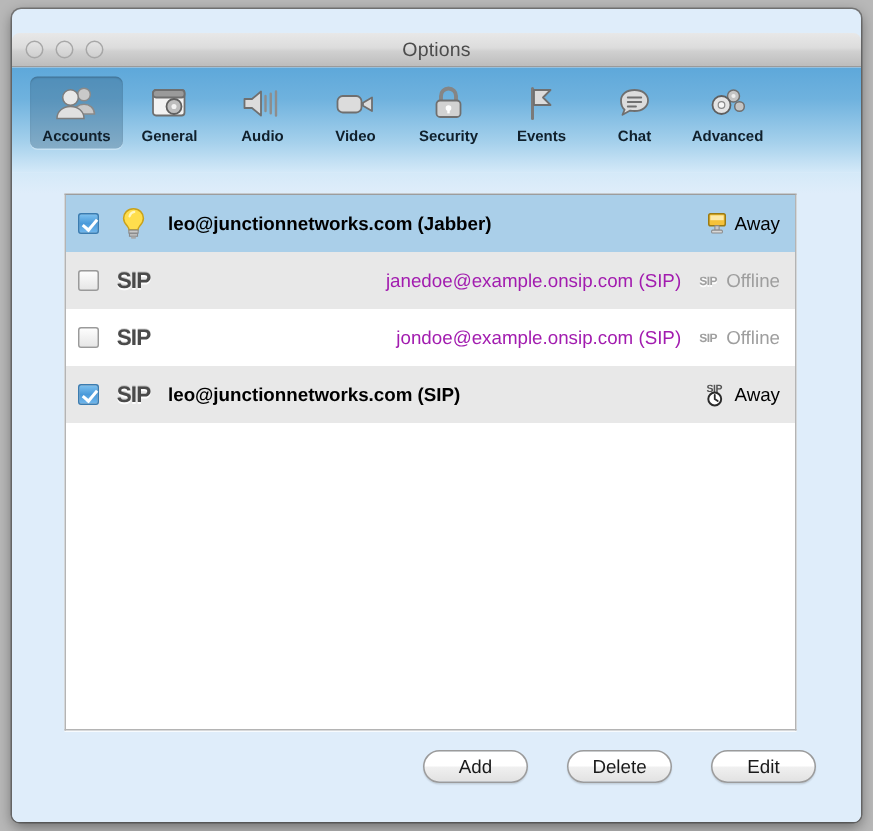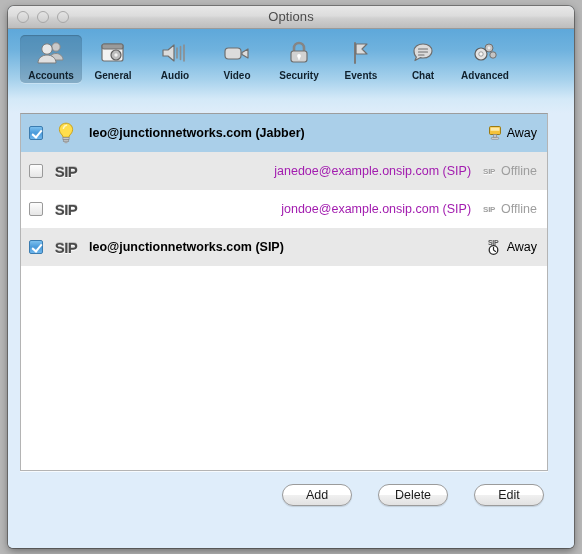--- a/index.html
+++ b/index.html
@@ -26,20 +26,21 @@
     background: #dfedfa;
   }
 
   
   .titlebar {
     position: relative;
     height: 22px;
     background: linear-gradient(to bottom, #e8e8e8 0%, #dcdcdc 45%, #d0d0d0 55%, #bdbdbd 100%);
     border-bottom: 1px solid #9a9a9a;
     border-radius: 5px 5px 0 0;
+    margin-top: 16px;
   }
   .title-text {
     position: absolute;
     left: 0; right: 0; top: 3px;
     text-align: center;
     font-size: 13px;
     color: #4c4c4c;
     letter-spacing: 0.1px;
   }
   .lights {
@@ -95,23 +96,23 @@
 
   
   .content {
     position: relative;
     height: 456px;
     background: linear-gradient(to bottom, #d4e9f8 0%, #dfedfa 14px, #dfedfa 100%);
   }
 
   .listbox {
     position: absolute;
-    left: 12px;
+    left: 35px;
     top: 14px;
-    width: 528px;
+    width: 488px;
     height: 358px;
     background: #ffffff;
     border: 1px solid #b4b4b4;
     border-top-color: #9d9d9d;
     box-sizing: border-box;
     box-shadow: 0 1px 0 rgba(255,255,255,0.75);
     overflow: hidden;
   }
 
   .row {

